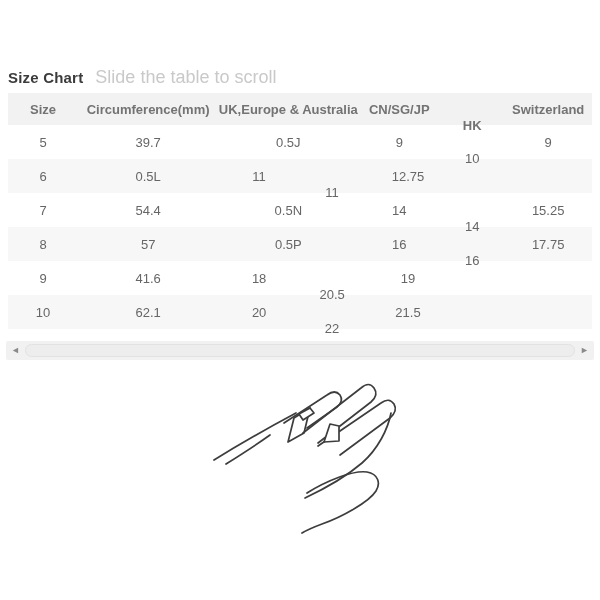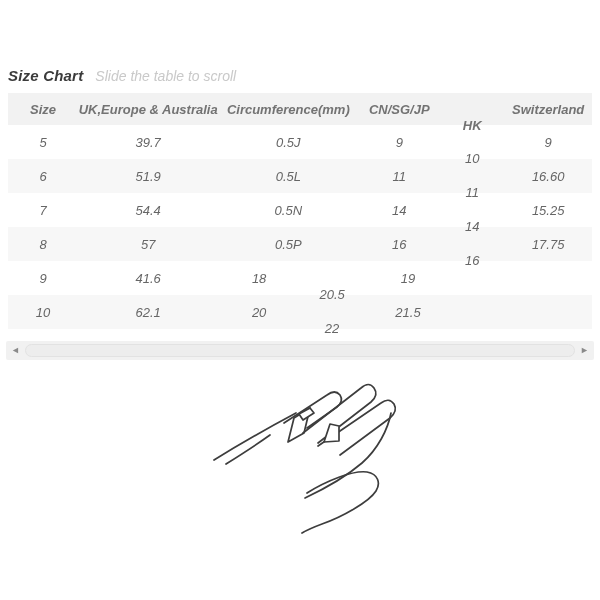--- a/index.html
+++ b/index.html
@@ -1,25 +1,24 @@
 <!DOCTYPE html>
 <html><head>
 <meta charset="utf-8">
 <style>
   html,body{margin:0;padding:0;background:#fff;}
   .canvas{
     position:relative;width:600px;height:600px;background:#fff;overflow:hidden;
     font-family:"Liberation Sans",sans-serif;
-    font-style:italic;
     -webkit-font-smoothing:antialiased;
   }
   
   .title-row{position:absolute;left:8px;top:67px;display:flex;align-items:baseline;gap:12px;}
   .title{font-size:15px;font-weight:700;color:#3b3b3b;letter-spacing:.2px;}
-  .subtitle{font-size:14px;color:#c9c9c9;}
+  .subtitle{font-size:18px;color:#c9c9c9;}
   
   .table-wrap{position:absolute;left:8px;top:93px;width:584px;}
   .t-row{display:flex;width:100%;height:34px;align-items:center;}
   .t-row.header{height:32px;background:#f2f2f2;}
   .t-row.stripe{background:#f7f7f7;}
   .t-cell{text-align:center;font-size:13px;color:#666;overflow:hidden;white-space:nowrap;}
   .t-row.header .t-cell{font-weight:700;color:#737373;font-size:13px;}
   .c0{width:12%;} .c1{width:24%;} .c2{width:24%;} .c3{width:14%;} .c4{width:11%;margin-top:33px;} .c5{width:15%;text-align:center;}
   
   .scrollbar{
@@ -38,41 +37,40 @@
 <div class="canvas">
 
   <div class="title-row">
     <span class="title">Size Chart</span>
     <span class="subtitle">Slide the table to scroll</span>
   </div>
 
   <div class="table-wrap">
       <div class="t-row header">
         <div class="t-cell c0">Size</div>
+        <div class="t-cell c1">Circumference(mm)</div>
         <div class="t-cell c2">UK,Europe &amp; Australia</div>
-        <div class="t-cell c1">Circumference(mm)</div>
         <div class="t-cell c3">CN/SG/JP</div>
         <div class="t-cell c4">HK</div>
         <div class="t-cell c5">Switzerland</div>
       </div>
       <div class="t-row ">
         <div class="t-cell c0">5</div>
         <div class="t-cell c1">39.7</div>
         <div class="t-cell c2">0.5J</div>
         <div class="t-cell c3">9</div>
         <div class="t-cell c4">10</div>
         <div class="t-cell c5">9</div>
       </div>
       <div class="t-row stripe">
         <div class="t-cell c0">6</div>
-        <div class="t-cell c1">51.9</div>
         <div class="t-cell c2">0.5L</div>
         <div class="t-cell c3">11</div>
         <div class="t-cell c4">11</div>
-        <div class="t-cell c5">16.60</div>
+        <div class="t-cell c5">12.75</div>
       </div>
       <div class="t-row ">
         <div class="t-cell c0">7</div>
         <div class="t-cell c1">54.4</div>
         <div class="t-cell c2">0.5N</div>
         <div class="t-cell c3">14</div>
         <div class="t-cell c4">14</div>
         <div class="t-cell c5">15.25</div>
       </div>
       <div class="t-row stripe">

